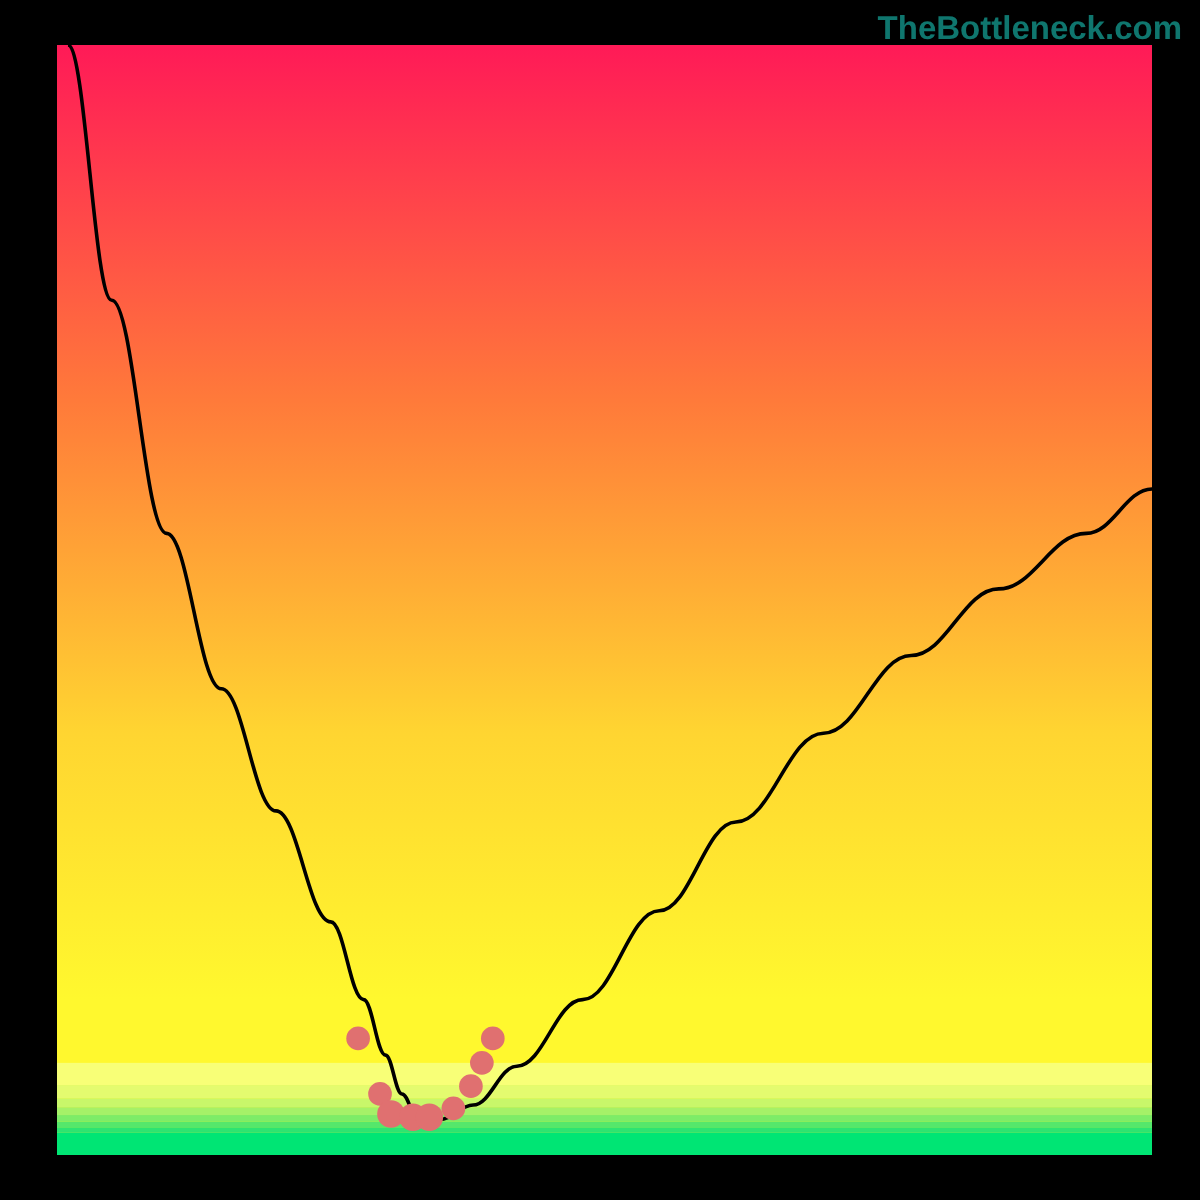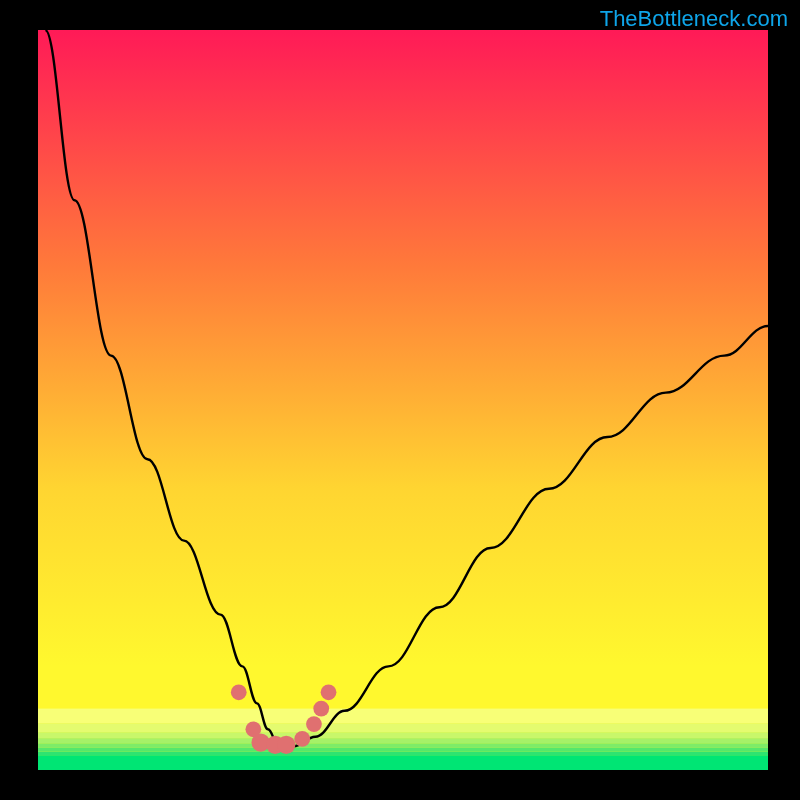--- a/index.html
+++ b/index.html
@@ -8,23 +8,23 @@
     width: 800px;
     height: 800px;
     background: #000;
     position: relative;
     font-family: Arial, sans-serif;
   }
   .watermark {
     position: absolute;
     top: 6px;
     right: 12px;
-    color: #0ea5e9;
+    color: #0f766e;
     font-size: 22px;
-    font-weight: 400;
+    font-weight: 700;
     z-index: 10;
   }
   .chart-area {
     position: absolute;
     left: 38px;
     top: 30px;
     width: 730px;
     height: 740px;
   }
   svg {

